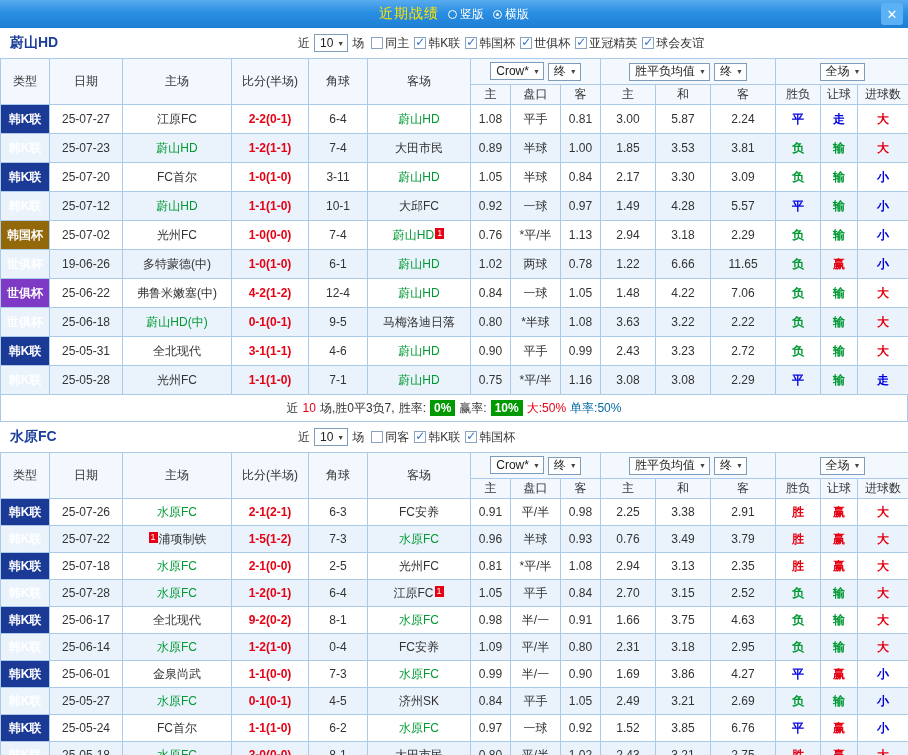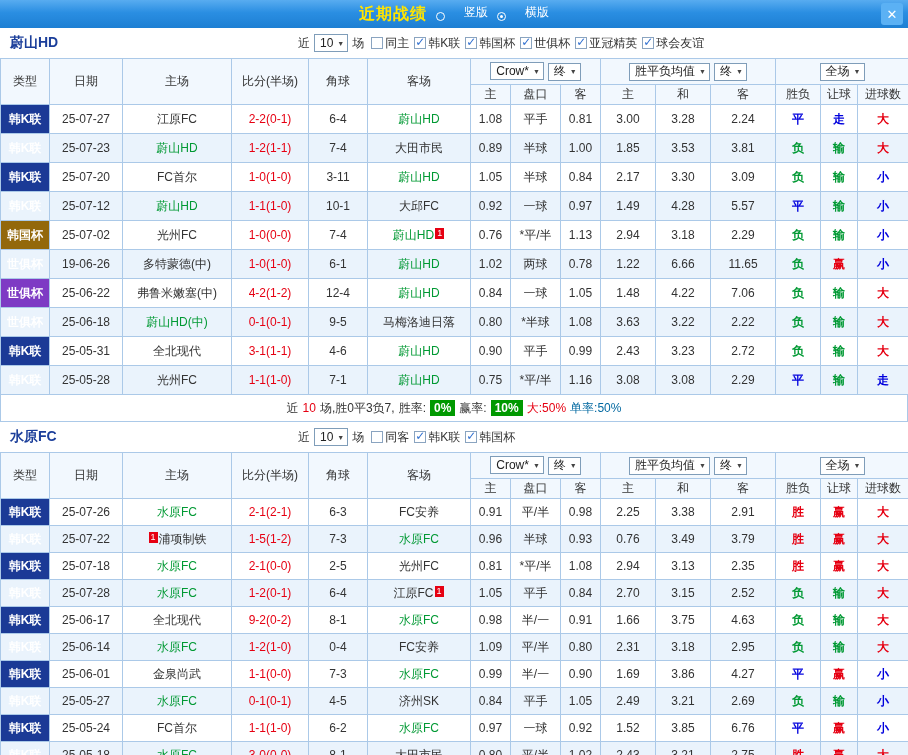--- a/index.html
+++ b/index.html
@@ -10,22 +10,22 @@
     font-size:12px; color:#333;
   }
   .app { width:908px; height:755px; overflow:hidden; position:relative; background:#fff; }
 
   
   .titlebar {
     height:28px;
     background:linear-gradient(180deg,#58acf0 0%, #2a8ee2 45%, #1d7fd3 100%);
     display:flex; align-items:center; justify-content:center; position:relative;
   }
-  .window-title { color:var(--title-yellow,#ffe400); font-weight:bold; font-size:16px; letter-spacing:1px; }
-  .radio-opt { color:#fff; display:inline-flex; align-items:flex-end; margin-left:9px; cursor:pointer;gap:16px; }
+  .window-title { color:var(--title-yellow,#ffe400); font-weight:normal; font-size:14px; letter-spacing:1px; }
+  .radio-opt { color:#fff; display:inline-flex; align-items:center; margin-left:9px; cursor:pointer; }
   .radio-circle { width:9px; height:9px; border:1px solid #fff; border-radius:50%;
     display:inline-block; position:relative; margin-right:3px; }
   .radio-circle.checked::after { content:""; position:absolute; left:2px; top:2px; right:2px; bottom:2px;
     border-radius:50%; background:#fff; }
   .close-btn { position:absolute; right:5px; top:3px; width:22px; height:22px;
     background:#5bb1f4; border-radius:3px; color:#fff; display:flex; align-items:center;
     justify-content:center; font-size:13px; font-weight:bold; cursor:pointer; }
 
   
   .section-bar { height:30px; position:relative; display:flex; align-items:center; background:#fff; }
@@ -49,21 +49,21 @@
   thead th { background:var(--header-bg,#f2f8fe); font-weight:normal; color:#333; }
   tr.h1 th { height:26px; }
   tr.h2 th { height:20px; }
   table.t1 tbody td { height:29px; }
   table.t2 tbody td { height:27px; }
   tr.alt td { background:#eaf3fc; }
   td.type { color:#fff; font-weight:bold; }
   td.t-league { background:var(--type-league,#1b3a96); }
   td.t-cup    { background:var(--type-cup,#93680a); }
   td.t-wcup   { background:var(--type-wcup,#7e3ac4); }
-  td.score { color:var(--score-red,#e60012); }
+  td.score { color:var(--score-red,#e60012);font-weight:bold; }
   .team.hl { color:var(--team-green,#009933); }
   .card { display:inline-block; background:#e60012; color:#fff; font-size:9px; line-height:11px;
     min-width:9px; padding:0 1px; margin:0 1px; vertical-align:3px; }
   td.c-r { color:#e60012; font-weight:bold; }
   td.c-g { color:#009933; font-weight:bold; }
   td.c-b { color:#0000dd; font-weight:bold; }
 
   
   .summary { height:27px; border:1px solid var(--grid-border,#abc9e8); border-top:none;
     display:flex; align-items:center; justify-content:center; background:#fff; }
@@ -186,21 +186,21 @@
               <td class="type t-league">韩K联</td>
               <td>25-07-27</td>
               <td><span class="team">江原FC</span></td>
               <td class="score">2-2(0-1)</td>
               <td>6-4</td>
               <td><span class="team hl">蔚山HD</span></td>
               <td>1.08</td>
               <td>平手</td>
               <td>0.81</td>
               <td>3.00</td>
-              <td>3.28</td>
+              <td>5.87</td>
               <td>2.24</td>
               <td class="c-b">平</td>
               <td class="c-b">走</td>
               <td class="c-r">大</td>
             </tr>
             <tr class="alt">
               <td class="type t-league">韩K联</td>
               <td>25-07-23</td>
               <td><span class="team hl">蔚山HD</span></td>
               <td class="score">1-2(1-1)</td>

